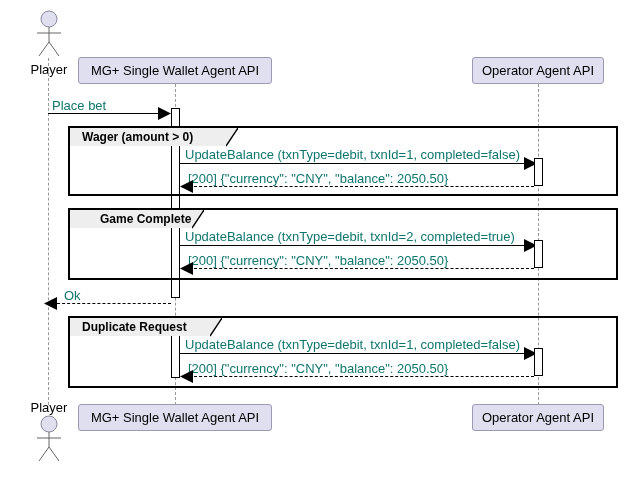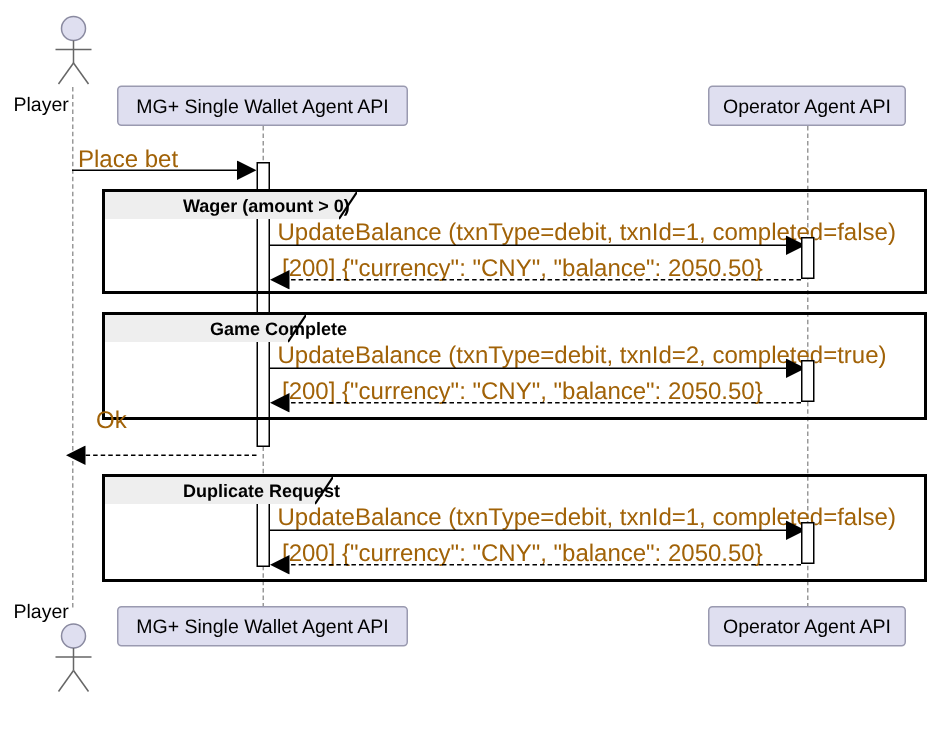--- a/index.html
+++ b/index.html
@@ -29,20 +29,21 @@
     line-height: 26px;
     text-align: center;
     white-space: nowrap;
   }
   
   .actor-label {
     position: absolute;
     font-size: 13px;
     color: #000;
     white-space: nowrap;
+    text-align: center;
   }
   .actor-svg { position: absolute; }
   
   .lifeline {
     position: absolute;
     width: 0;
     border-left: 1px dashed #999999;
   }
   
   .activation {
@@ -64,27 +65,26 @@
     background: #EEEEEE;
     height: 18px;
   }
   .fragment-tab-label {
     position: absolute;
     font-size: 12px;
     font-weight: bold;
     color: #000;
     white-space: nowrap;
     line-height: 18px;
-    margin-left: 40px;
   }
   
   .msg-label {
     position: absolute;
-    font-size: 16px;
-    color: #a16207;
+    font-size: 13px;
+    color: #0f766e;
     white-space: nowrap;
   }
   .msg-line {
     position: absolute;
     height: 0;
     border-top: 1px solid #000000;
   }
   .msg-line.dotted {
     border-top: 1px dashed #000000;
   }
@@ -160,21 +160,21 @@
   </svg>
 
   <div class="activation" style="left:534px; top:240px; width:9px; height:28px;"></div>
 
   <div class="msg-label" style="left:188px; top:253px;">[200] {"currency": "CNY", "balance": 2050.50}</div>
   <div class="msg-line dotted" style="left:184px; top:268px; width:350px;"></div>
   <svg class="arrowhead" style="left:180px; top:262px;" width="14" height="13" viewBox="0 0 14 13">
     <polygon points="13,0 0,6.5 13,13" fill="#000000"></polygon>
   </svg>
 
-  <div class="msg-label" style="left:64px; top:272px;">Ok</div>
+  <div class="msg-label" style="left:64px; top:288px;">Ok</div>
   <div class="msg-line dotted" style="left:52px; top:303px; width:119px;"></div>
   <svg class="arrowhead" style="left:44px; top:297px;" width="14" height="13" viewBox="0 0 14 13">
     <polygon points="13,0 0,6.5 13,13" fill="#000000"></polygon>
   </svg>
 
   <div class="fragment" style="left:68px; top:316px; width:550px; height:72px;"></div>
   <div class="fragment-tab" style="left:70px; top:318px; width:140px;"></div>
   <svg class="arrowhead" style="left:210px; top:318px;" width="12" height="19" viewBox="0 0 12 19">
     <polygon points="0,0 12,0 0,18" fill="#EEEEEE" stroke="none"></polygon>
     <line x1="12" y1="0" x2="0" y2="18" stroke="#000" stroke-width="1.4"></line>

